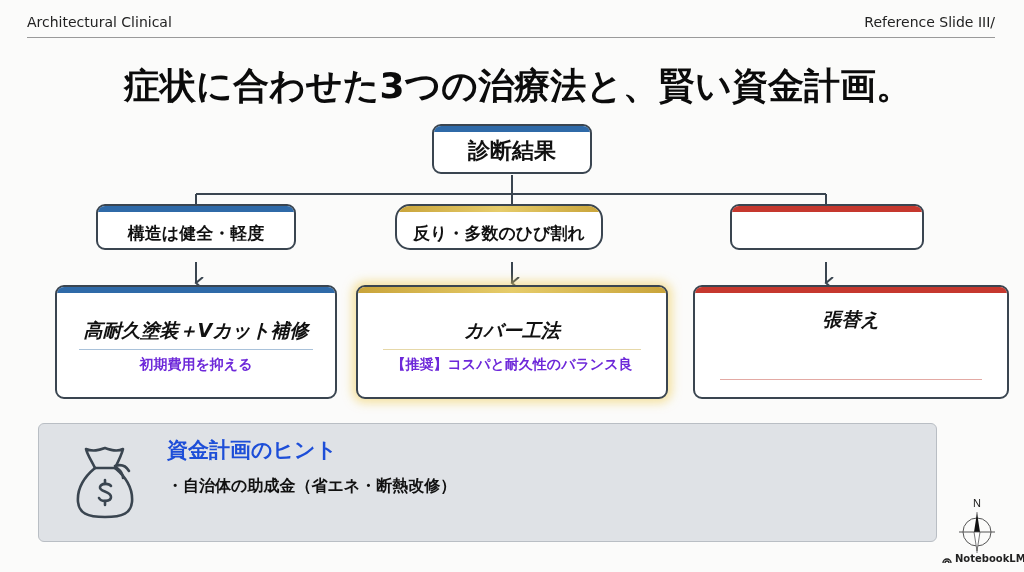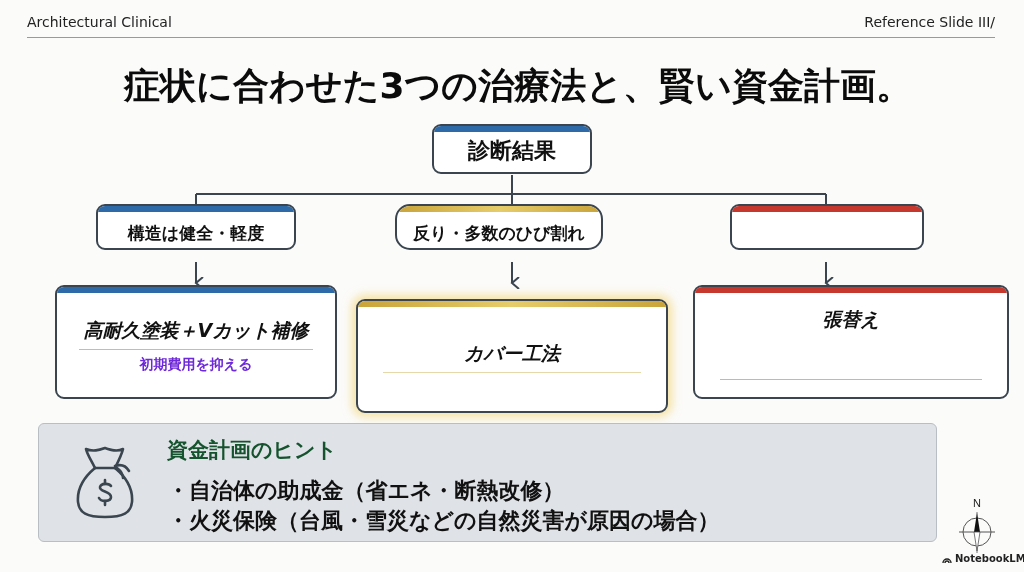--- a/index.html
+++ b/index.html
@@ -19,35 +19,35 @@
   .red { background: #c6382e; }
 
   .root { left: 432px; top: 124px; width: 160px; height: 50px; font-size: 22px; font-weight: bold; padding-top: 4px; }
   .cond { height: 46px; top: 204px; font-size: 17px; font-weight: bold; padding-top: 12px; }
   .cond1 { left: 96px; width: 200px; }
   .cond2 { left: 395px; width: 208px; border-radius: 15px; }
   .cond3 { left: 730px; width: 194px; }
 
   .res { top: 285px; height: 114px; padding-top: 8px; }
   .res1 { left: 55px; width: 282px; }
-  .res2 { left: 356px; width: 312px; box-shadow: 0 0 10px 4px rgba(240, 205, 90, 0.55); margin-top: 14px; }
+  .res2 { left: 356px; width: 312px; box-shadow: 0 0 10px 4px rgba(240, 205, 90, 0.55); }
   .res3 { left: 693px; width: 316px; gap: 41px; }
   .res .main { font-size: 19px; font-weight: bold; line-height: 25px; font-style: italic; }
   .res .sep { width: 84%; height: 1px; margin: 6px 0 6px; }
   .sep-blue { background: #a9c2da; }
   .sep-gold { background: #e6d8a8; }
   .sep-red { background: #e3aaa4; }
   .res .sub { font-size: 14px; font-weight: bold; color: #6d28d9; }
 
   svg.connectors { position: absolute; left: 0; top: 0; width: 1024px; height: 572px; pointer-events: none; }
 
   .hint { position: absolute; left: 38px; top: 423px; width: 899px; height: 119px; background: #dfe2e6; border: 1px solid #b9bec4; border-radius: 6px; }
   .hint .bag { position: absolute; left: 34px; top: 20px; width: 64px; height: 76px; }
-  .hint .h-title { position: absolute; left: 128px; top: 12px; font-size: 21px; font-weight: bold; color: #14532d; }
-  .hint .item { position: absolute; left: 128px; font-size: 22px; font-weight: bold; color: #111; }
+  .hint .h-title { position: absolute; left: 128px; top: 12px; font-size: 21px; font-weight: bold; color: #1d4ed8; }
+  .hint .item { position: absolute; left: 128px; font-size: 16px; font-weight: bold; color: #111; }
   .hint .item1 { top: 52px; }
   .hint .item2 { top: 82px; }
 
   .compass { position: absolute; left: 955px; top: 497px; width: 44px; height: 58px; }
   .brand { position: absolute; left: 942px; top: 553px; font-size: 10px; font-weight: bold; color: #222; display: flex; align-items: center; gap: 3px; }
 </style>
 </head>
 <body>
 
 <div class="hdr-left">Architectural Clinical</div>
@@ -94,20 +94,21 @@
 <div class="box res res1">
   <div class="topbar blue"></div>
   <div class="main">高耐久塗装＋Vカット補修</div>
   <div class="sep sep-blue"></div>
   <div class="sub">初期費用を抑える</div>
 </div>
 <div class="box res res2">
   <div class="topbar gold"></div>
   <div class="main">カバー工法</div>
   <div class="sep sep-gold"></div>
+  <div class="sub">【推奨】コスパと耐久性のバランス良</div>
 </div>
 <div class="box res res3">
   <div class="topbar red"></div>
   <div class="main">張替え</div>
   <div class="sep sep-red"></div>
 </div>
 
 <div class="hint">
   <svg class="bag" viewBox="0 0 64 76">
     <g fill="none" stroke="#3a4550" stroke-width="2.6" stroke-linecap="round" stroke-linejoin="round">
@@ -115,21 +116,20 @@
       <path d="M22 24 L42 24"></path>
       <path d="M22 24 C18 16 14 10 13 5 C20 8 26 6 32 4 C38 6 44 8 50 5 C49 10 46 16 42 24"></path>
       <path d="M42 22 C48 20 53 22 56 27"></path>
       <path d="M44 24 C48 27 50 31 50 34"></path>
       <path d="M38 42 C36 39 28 39 27 43 C26 48 38 47 38 53 C38 58 28 58 26 54"></path>
       <path d="M32 36 L32 40 M32 57 L32 61"></path>
     </g>
   </svg>
   <div class="h-title">資金計画のヒント</div>
   <div class="item item1">・自治体の助成金（省エネ・断熱改修）</div>
-  <div class="item item2">・火災保険（台風・雪災などの自然災害が原因の場合）</div>
 </div>
 
 <svg class="compass" viewBox="0 0 44 58">
   <text x="22" y="10" text-anchor="middle" font-size="11" font-family="Liberation Sans, sans-serif" fill="#222">N</text>
   <circle cx="22" cy="35" r="14" fill="none" stroke="#555" stroke-width="1"></circle>
   <line x1="4" y1="35" x2="40" y2="35" stroke="#555" stroke-width="1"></line>
   <line x1="22" y1="15" x2="22" y2="56" stroke="#555" stroke-width="0.8"></line>
   <path d="M22 16 L25 35 L19 35 Z" fill="#111"></path>
   <path d="M22 54 L25 35 L19 35 Z" fill="#fff" stroke="#555" stroke-width="0.8"></path>
 </svg>

